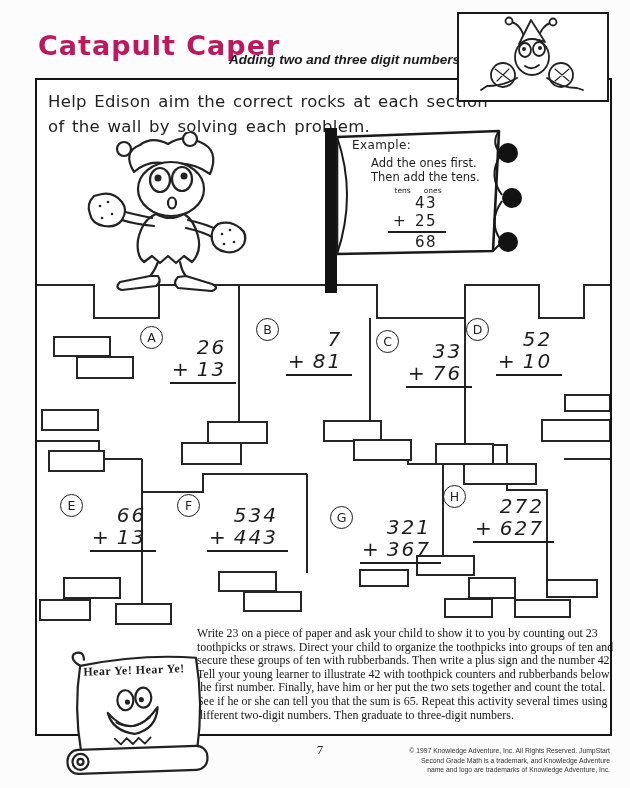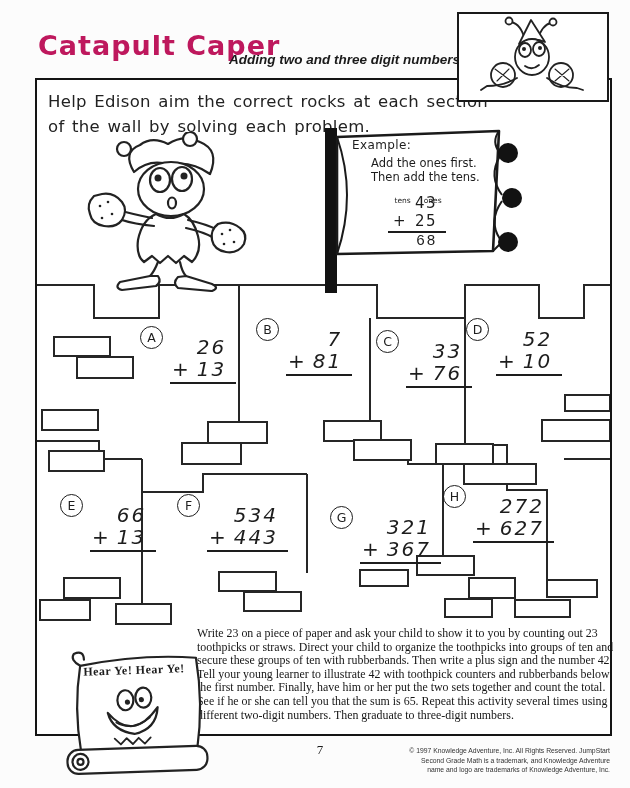--- a/index.html
+++ b/index.html
@@ -16,26 +16,26 @@
   .corner-box{left:457px;top:12px;width:148px;height:86px;border:2px solid #1a1a1a;background:#fff;z-index:6;}
   
   .frame{left:35px;top:78px;width:577px;height:658px;border:2.6px solid #141414;background:#fff;box-sizing:border-box;}
   .instructions{left:48px;top:90px;width:450px;font-size:16.5px;line-height:1.5;
     letter-spacing:.3px;word-spacing:2px;color:#222;}
   
   .banner-svg{left:303px;top:123px;width:235px;height:175px;z-index:3;}
   .ex-label{left:352px;top:138px;font-size:12px;letter-spacing:.4px;z-index:4;}
   .ex-line1{left:371px;top:156px;font-size:11.5px;z-index:4;}
   .ex-line2{left:371px;top:170px;font-size:11.5px;z-index:4;}
-  .ex-tensones{left:390px;top:196px;width:56px;display:flex;gap:13px;justify-content:center;
+  .ex-tensones{left:390px;top:186px;width:56px;display:flex;gap:13px;justify-content:center;
     font-size:7.5px;z-index:4;}
   .ex-col{left:388px;top:194px;width:58px;font-size:15px;letter-spacing:1.5px;line-height:1.2;z-index:4;}
   .ex-top{text-align:right;padding-right:9px;}
   .ex-bot{display:flex;justify-content:space-between;border-bottom:2px solid #1d1d1d;padding:0 9px 1px 5px;}
-  .ex-sum{text-align:right;padding-right:9px;font-family:Liberation Mono, monospace;}
+  .ex-sum{text-align:right;padding-right:9px;}
   
   .edison-svg{left:72px;top:132px;width:205px;height:160px;z-index:2;}
   .wall-svg{left:37px;top:283px;width:573px;height:350px;z-index:1;}
   
   .problem{position:absolute;display:flex;align-items:flex-start;z-index:2;}
   .plabel{width:21px;height:21px;border:1.7px solid #1d1d1d;border-radius:50%;display:flex;
     align-items:center;justify-content:center;font-size:12.5px;flex:0 0 auto;}
   .sum{margin-left:7px;margin-top:10px;font-size:20px;letter-spacing:2px;line-height:1.1;font-style:italic;}
   .topnum{text-align:right;padding-right:10px;}
   .bot{display:flex;border-bottom:2.3px solid #1d1d1d;padding:0 10px 2px 2px;}

